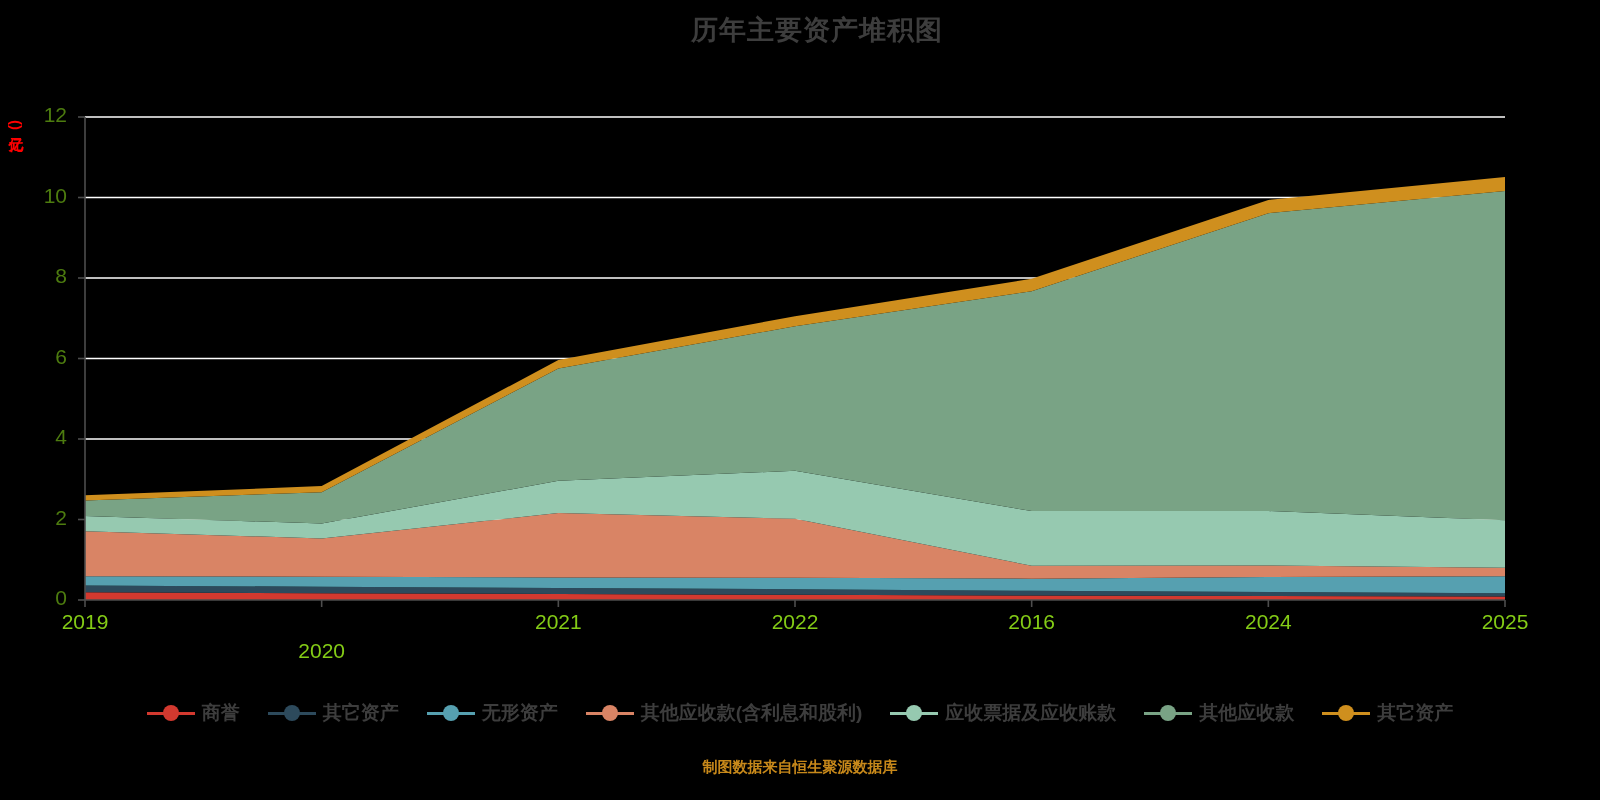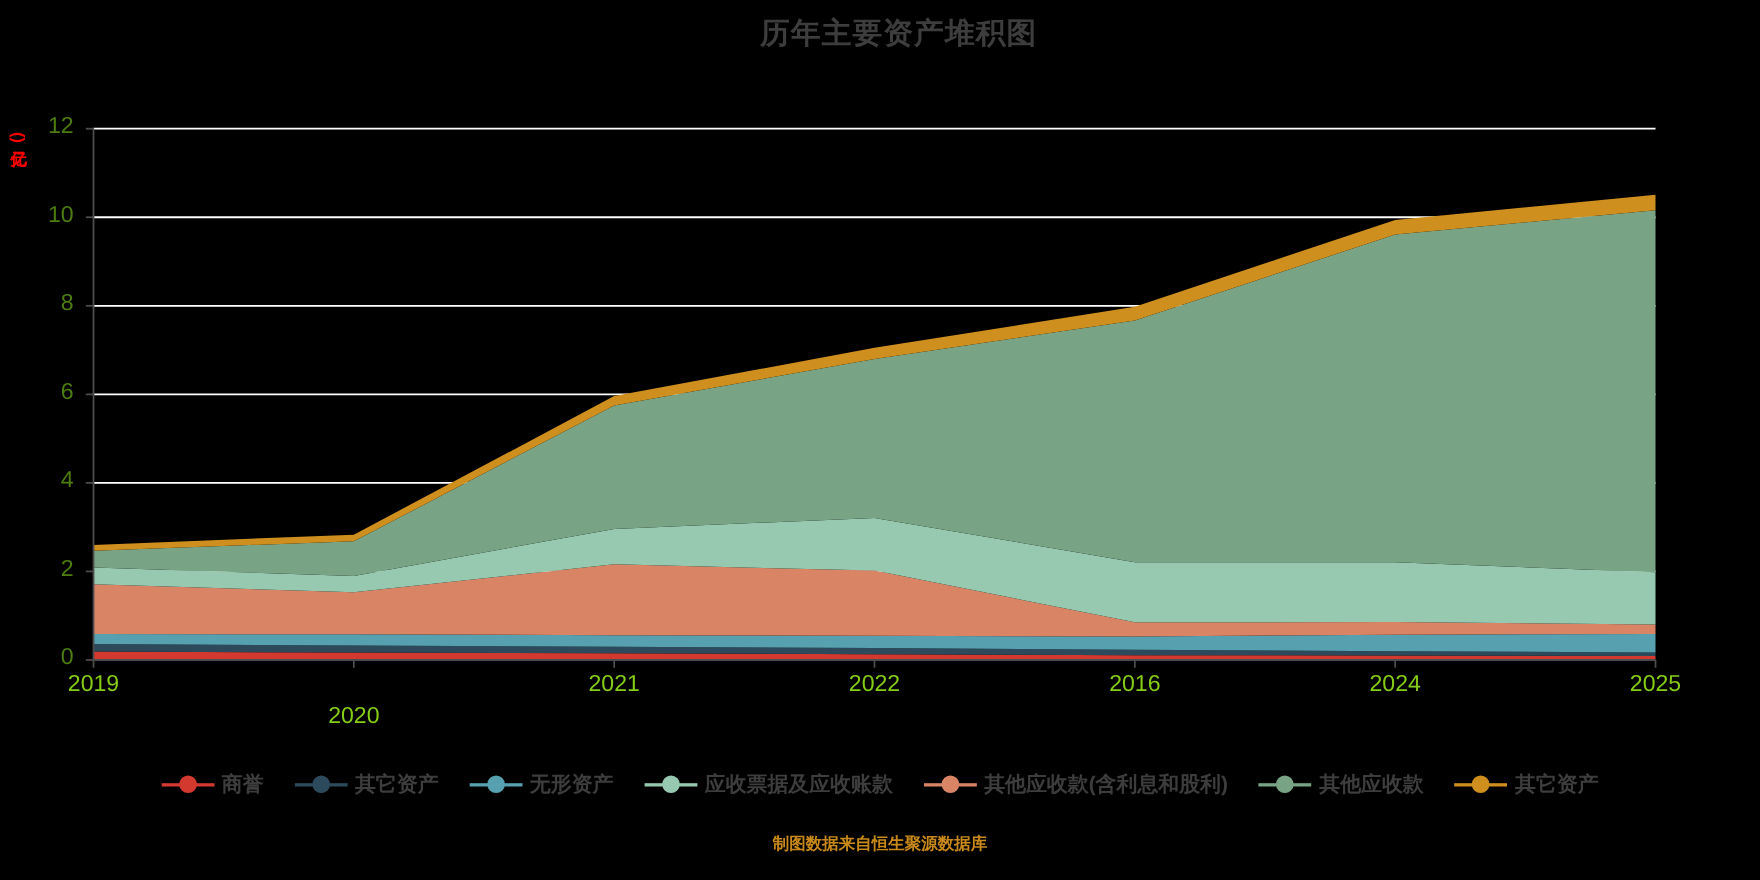--- a/index.html
+++ b/index.html
@@ -143,31 +143,31 @@
     </div>
     <div class="legend-item">
       <div class="legend-marker">
         <div class="legend-line" style="background: rgb(86, 160, 176);"></div>
         <div class="legend-dot" style="background: rgb(86, 160, 176);"></div>
       </div>
       <span class="legend-label">无形资产</span>
     </div>
     <div class="legend-item">
       <div class="legend-marker">
+        <div class="legend-line" style="background: rgb(217, 132, 101);"></div>
+        <div class="legend-dot" style="background: rgb(217, 132, 101);"></div>
+      </div>
+      <span class="legend-label">其他应收款(含利息和股利)</span>
+    </div>
+    <div class="legend-item">
+      <div class="legend-marker">
         <div class="legend-line" style="background: rgb(150, 201, 176);"></div>
         <div class="legend-dot" style="background: rgb(150, 201, 176);"></div>
       </div>
       <span class="legend-label">应收票据及应收账款</span>
-    </div>
-    <div class="legend-item">
-      <div class="legend-marker">
-        <div class="legend-line" style="background: rgb(217, 132, 101);"></div>
-        <div class="legend-dot" style="background: rgb(217, 132, 101);"></div>
-      </div>
-      <span class="legend-label">其他应收款(含利息和股利)</span>
     </div>
     <div class="legend-item">
       <div class="legend-marker">
         <div class="legend-line" style="background: rgb(121, 163, 133);"></div>
         <div class="legend-dot" style="background: rgb(121, 163, 133);"></div>
       </div>
       <span class="legend-label">其他应收款</span>
     </div>
     <div class="legend-item">
       <div class="legend-marker">

